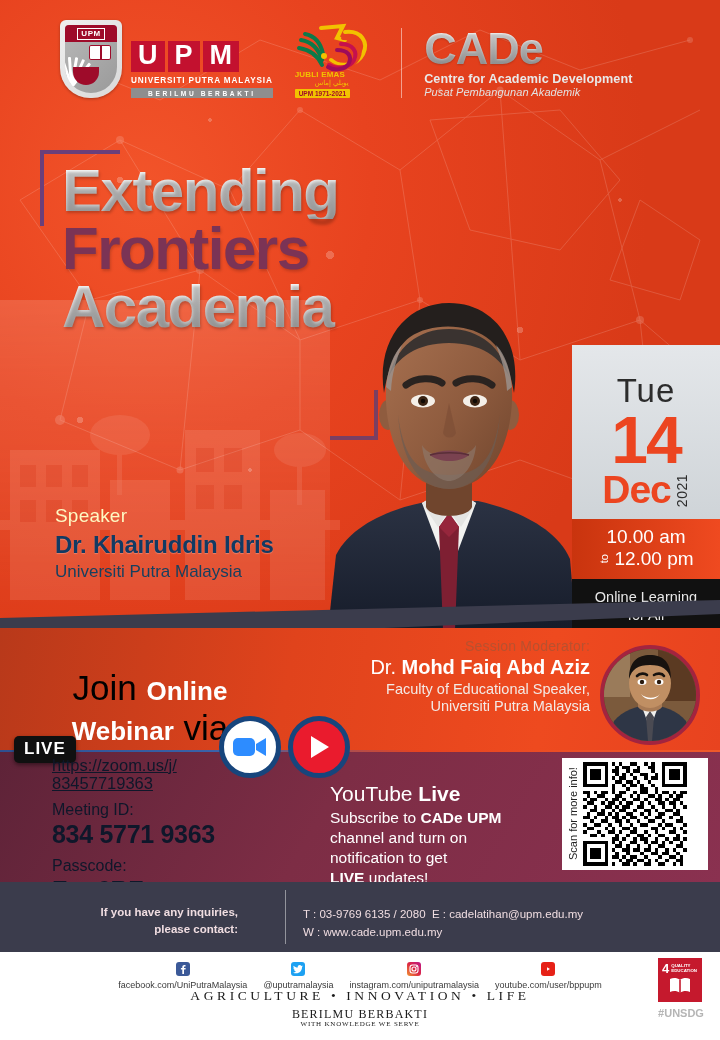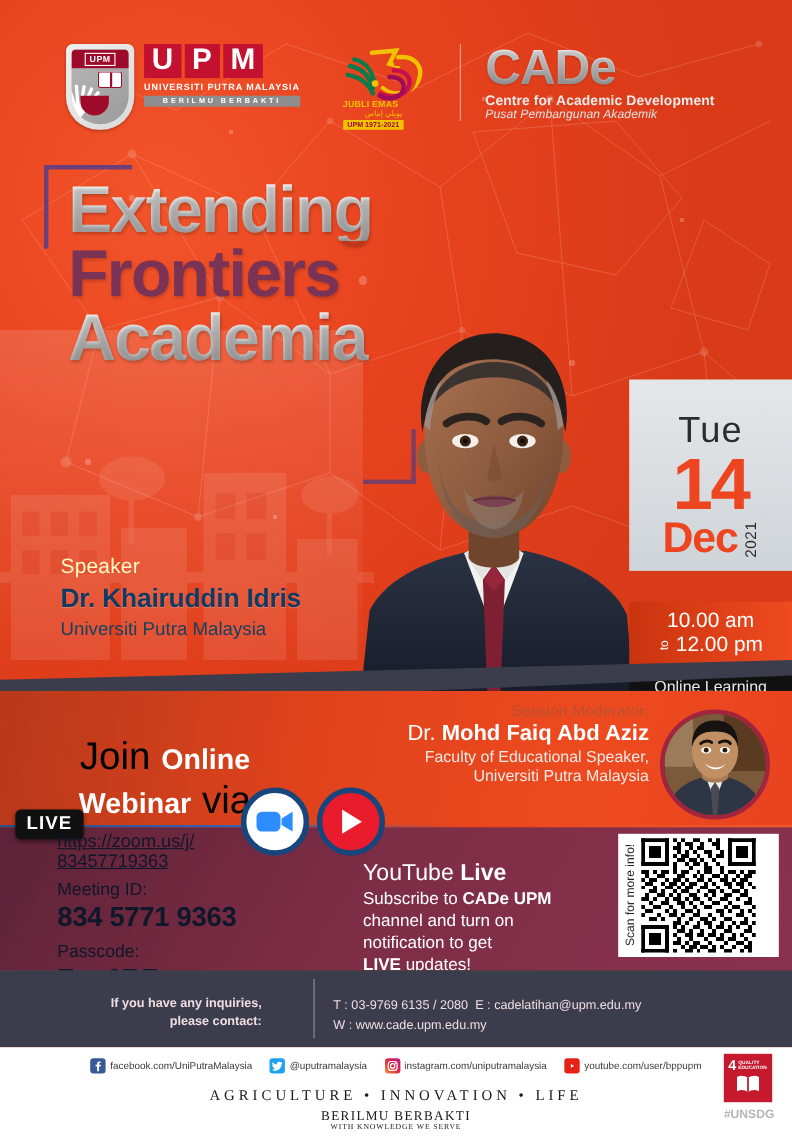--- a/index.html
+++ b/index.html
@@ -38,21 +38,21 @@
     position:absolute; left:0; top:300px; width:330px; height:340px;
     opacity:.30;
     background:
       linear-gradient(180deg, rgba(255,255,255,.45) 0%, rgba(255,255,255,.18) 55%, rgba(255,255,255,0) 100%);
     -webkit-mask-image:linear-gradient(180deg,#000 0%,#000 70%,transparent 100%);
             mask-image:linear-gradient(180deg,#000 0%,#000 70%,transparent 100%);
   }
   .bg-bldg{ position:absolute; left:0; top:330px; width:340px; height:310px; opacity:.28; }
 
   
-  .logo-row{ position:absolute; left:60px; top:40px; height:78px; display:flex; align-items:flex-start; }
+  .logo-row{ position:absolute; left:60px; top:20px; height:78px; display:flex; align-items:flex-end; }
 
   .upm-crest{ position:relative; width:62px; height:78px; }
   .upm-crest .shield{
     position:absolute; inset:0;
     background:linear-gradient(135deg,#efefef 0%,#d9d9d9 100%);
     border-radius:6px 6px 30px 30px;
     box-shadow:0 1px 3px rgba(0,0,0,.3);
   }
   .upm-crest .shield-in{
     position:absolute; left:5px; top:5px; right:5px; bottom:5px;
@@ -87,21 +87,21 @@
   .upm-word .upm-letters b{
     background:#c3112f; color:#fff; font-size:27px; font-weight:bold;
     padding:1px 7px 3px; line-height:1; letter-spacing:0;
   }
   .upm-word .upm-sub1{ color:#fff; font-size:8.2px; letter-spacing:.85px; margin-top:4px; font-weight:bold; }
   .upm-word .upm-sub2{
     margin-top:3px; background:#8e8e8e; color:#fff; font-size:6.6px;
     letter-spacing:2.6px; text-align:center; padding:1.5px 0; font-weight:bold;
   }
 
-  .jubli{ position:relative; width:86px; height:78px; margin-left:35px; }
+  .jubli{ position:relative; width:86px; height:78px; margin-left:18px; }
   .jubli .lbl1{
     position:absolute; left:4px; bottom:19px; color:#f2c200; font-size:8px; font-weight:bold; letter-spacing:.2px;
   }
   .jubli .lbl-ar{ position:absolute; left:24px; bottom:11px; color:#f2c200; font-size:7px; }
   .jubli .lbl2{
     position:absolute; left:4px; bottom:0px; background:#f2c200; color:#9e0b2a;
     font-size:6.5px; font-weight:bold; padding:1px 4px; border-radius:1px;
   }
 
   .divider-v{ width:1.5px; height:70px; background:rgba(255,255,255,.5); margin:0 22px 0 24px; }
@@ -166,21 +166,21 @@
     background:linear-gradient(180deg,#e4e7ea 0%,#cfd4d8 100%);
     padding:29px 10px 16px; position:relative; height:174px;
   }
   .dc-day{ text-align:center; font-size:33px; color:#2c2c2c; line-height:1; letter-spacing:1px; }
   .dc-num{ text-align:center; font-size:66px; font-weight:bold; color:#ec4520; line-height:.96; margin-top:2px; letter-spacing:-2px; }
   .dc-mon-row{ display:flex; align-items:flex-end; justify-content:center; gap:3px; margin-top:-2px; }
   .dc-mon{ font-size:39px; font-weight:bold; color:#ec4520; line-height:1; letter-spacing:-1px; }
   .dc-year{ font-size:14px; color:#2c2c2c; writing-mode:vertical-rl; transform:rotate(180deg); letter-spacing:.5px; margin-bottom:2px; }
   .dc-time{
     background:linear-gradient(90deg,#c9340e 0%,#ef4a20 100%);
-    color:#fff; padding:7px 8px 9px; text-align:center;margin-top:28px;
+    color:#fff; padding:7px 8px 9px; text-align:center;
   }
   .dc-t1{ font-size:19px; line-height:1.15; }
   .dc-t2row{ display:flex; align-items:center; justify-content:center; gap:4px; }
   .dc-to{ font-size:11px; writing-mode:vertical-rl; transform:rotate(180deg); }
   .dc-t2{ font-size:19px; line-height:1.15; }
   .dc-note{ background:#111; color:#e8e8e8; text-align:center; font-size:14.5px; padding:9px 6px 11px; line-height:1.25; }
 
   
   .navy-band{ position:absolute; left:0; top:600px; width:720px; height:60px; }
 
@@ -240,21 +240,21 @@
   .contact{ position:absolute; left:0; top:882px; width:720px; height:70px; background:#3b3c4c; }
   .c-left{ position:absolute; left:60px; top:904px; width:178px; text-align:right;
            color:#f0dde1; font-size:11.5px; font-weight:bold; line-height:1.45; }
   .c-sep{ position:absolute; left:285px; top:890px; width:1px; height:54px; background:rgba(255,255,255,.45); }
   .c-right{ position:absolute; left:303px; top:906px; color:#f0dde1; font-size:11.5px; line-height:1.55; }
 
   
   .footer{ position:absolute; left:0; top:952px; width:720px; height:88px; background:#fff; }
   .social{ position:absolute; left:0; top:962px; width:720px; display:flex; justify-content:center;
            align-items:center; gap:16px; }
-  .soc{ display:flex; align-items:center; gap:4px; font-size:9px; color:#3a3a3a; }
+  .soc{ display:flex; align-items:center; gap:4px; font-size:9px; color:#3a3a3a;flex-direction:column; }
   .soc .sq{ width:14px; height:14px; border-radius:3px; display:flex; align-items:center; justify-content:center; }
   .tag{ position:absolute; left:0; top:988px; width:720px; text-align:center;
         font-family:"Liberation Serif", serif; font-size:13.5px; letter-spacing:3.6px; color:#1a1a1a; }
   .motto{ position:absolute; left:0; top:1007px; width:720px; text-align:center; }
   .motto .m1{ font-family:"Liberation Serif", serif; font-size:12px; letter-spacing:1.2px; color:#1a1a1a; }
   .motto .m2{ font-family:"Liberation Serif", serif; font-size:7px; letter-spacing:.8px; color:#1a1a1a; margin-top:-2px; }
 
   .sdg{ position:absolute; left:658px; top:958px; width:44px; height:44px; background:#c5192d;
         color:#fff; padding:4px; }
   .sdg .n{ font-size:13px; font-weight:bold; line-height:1; float:left; margin-right:2px; }

